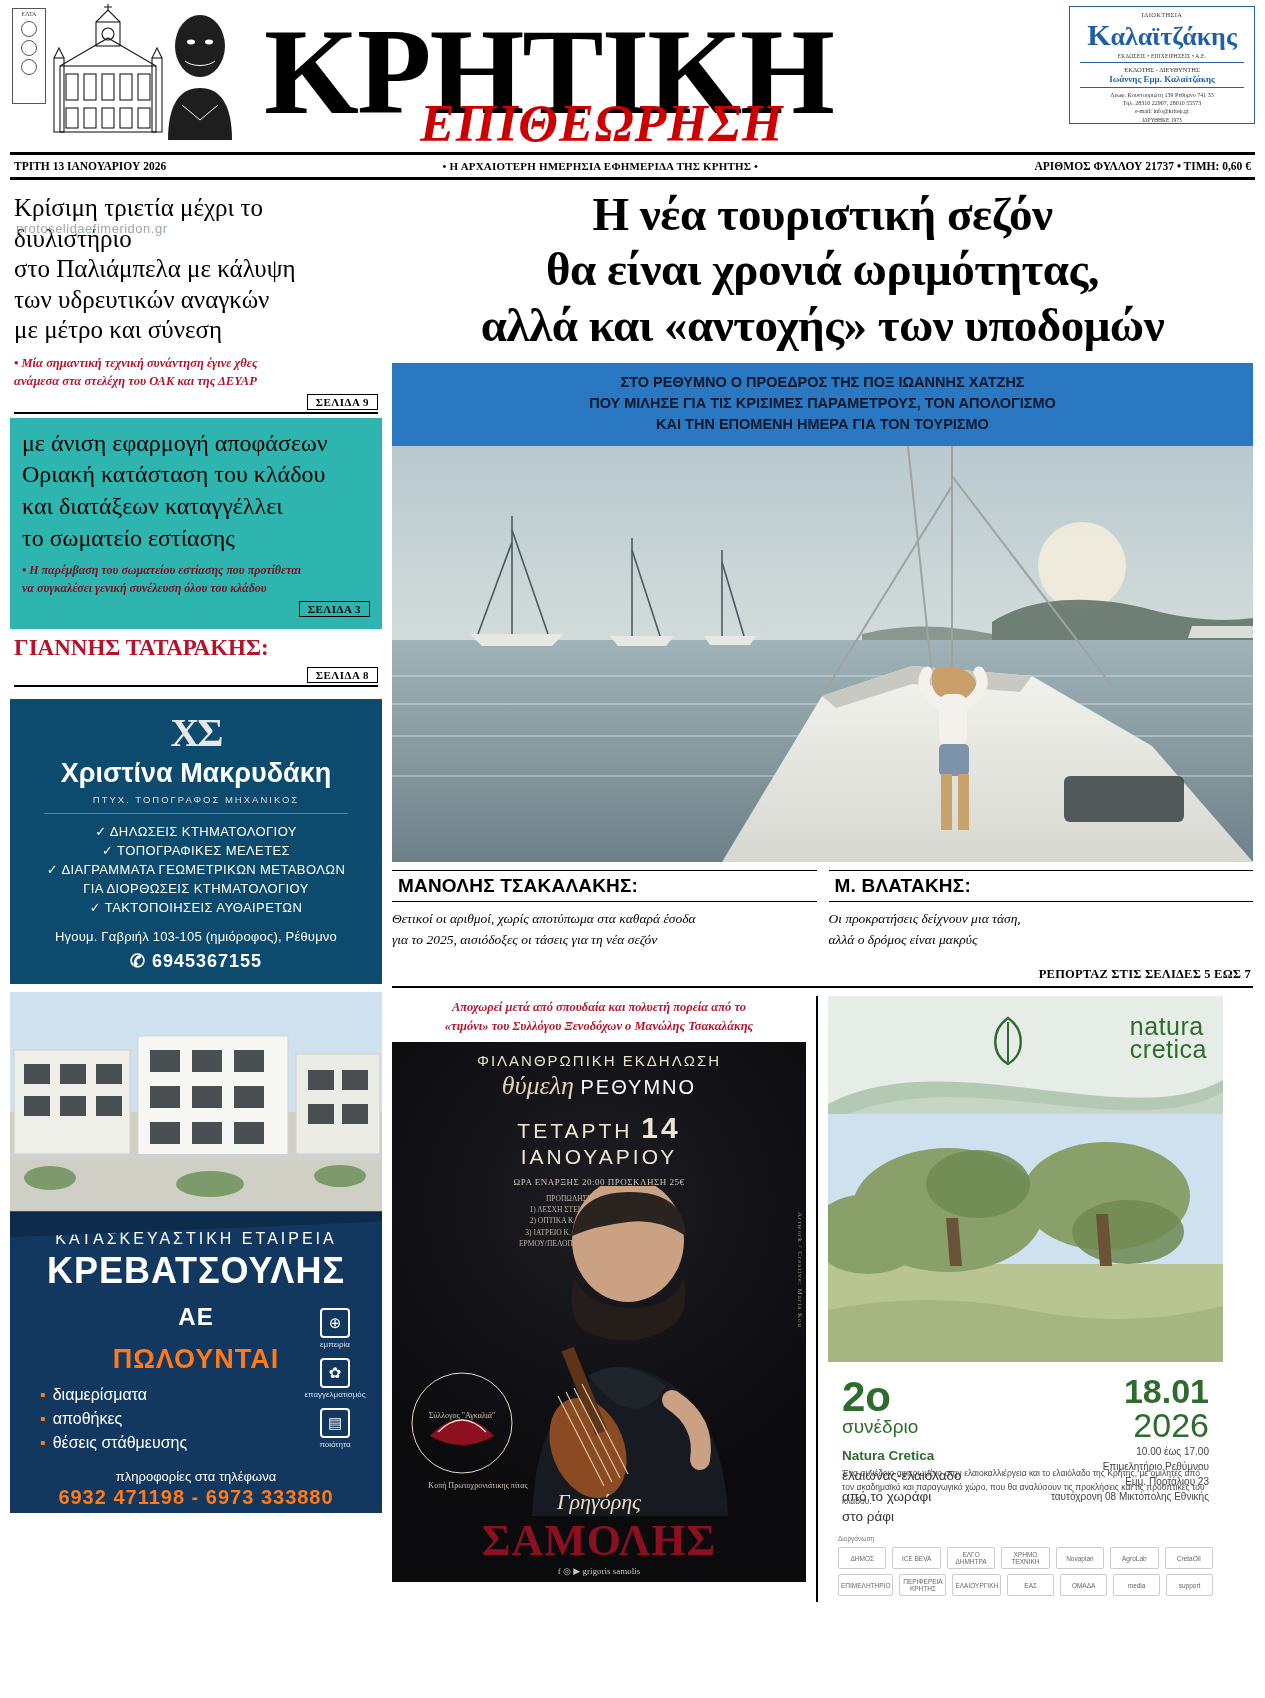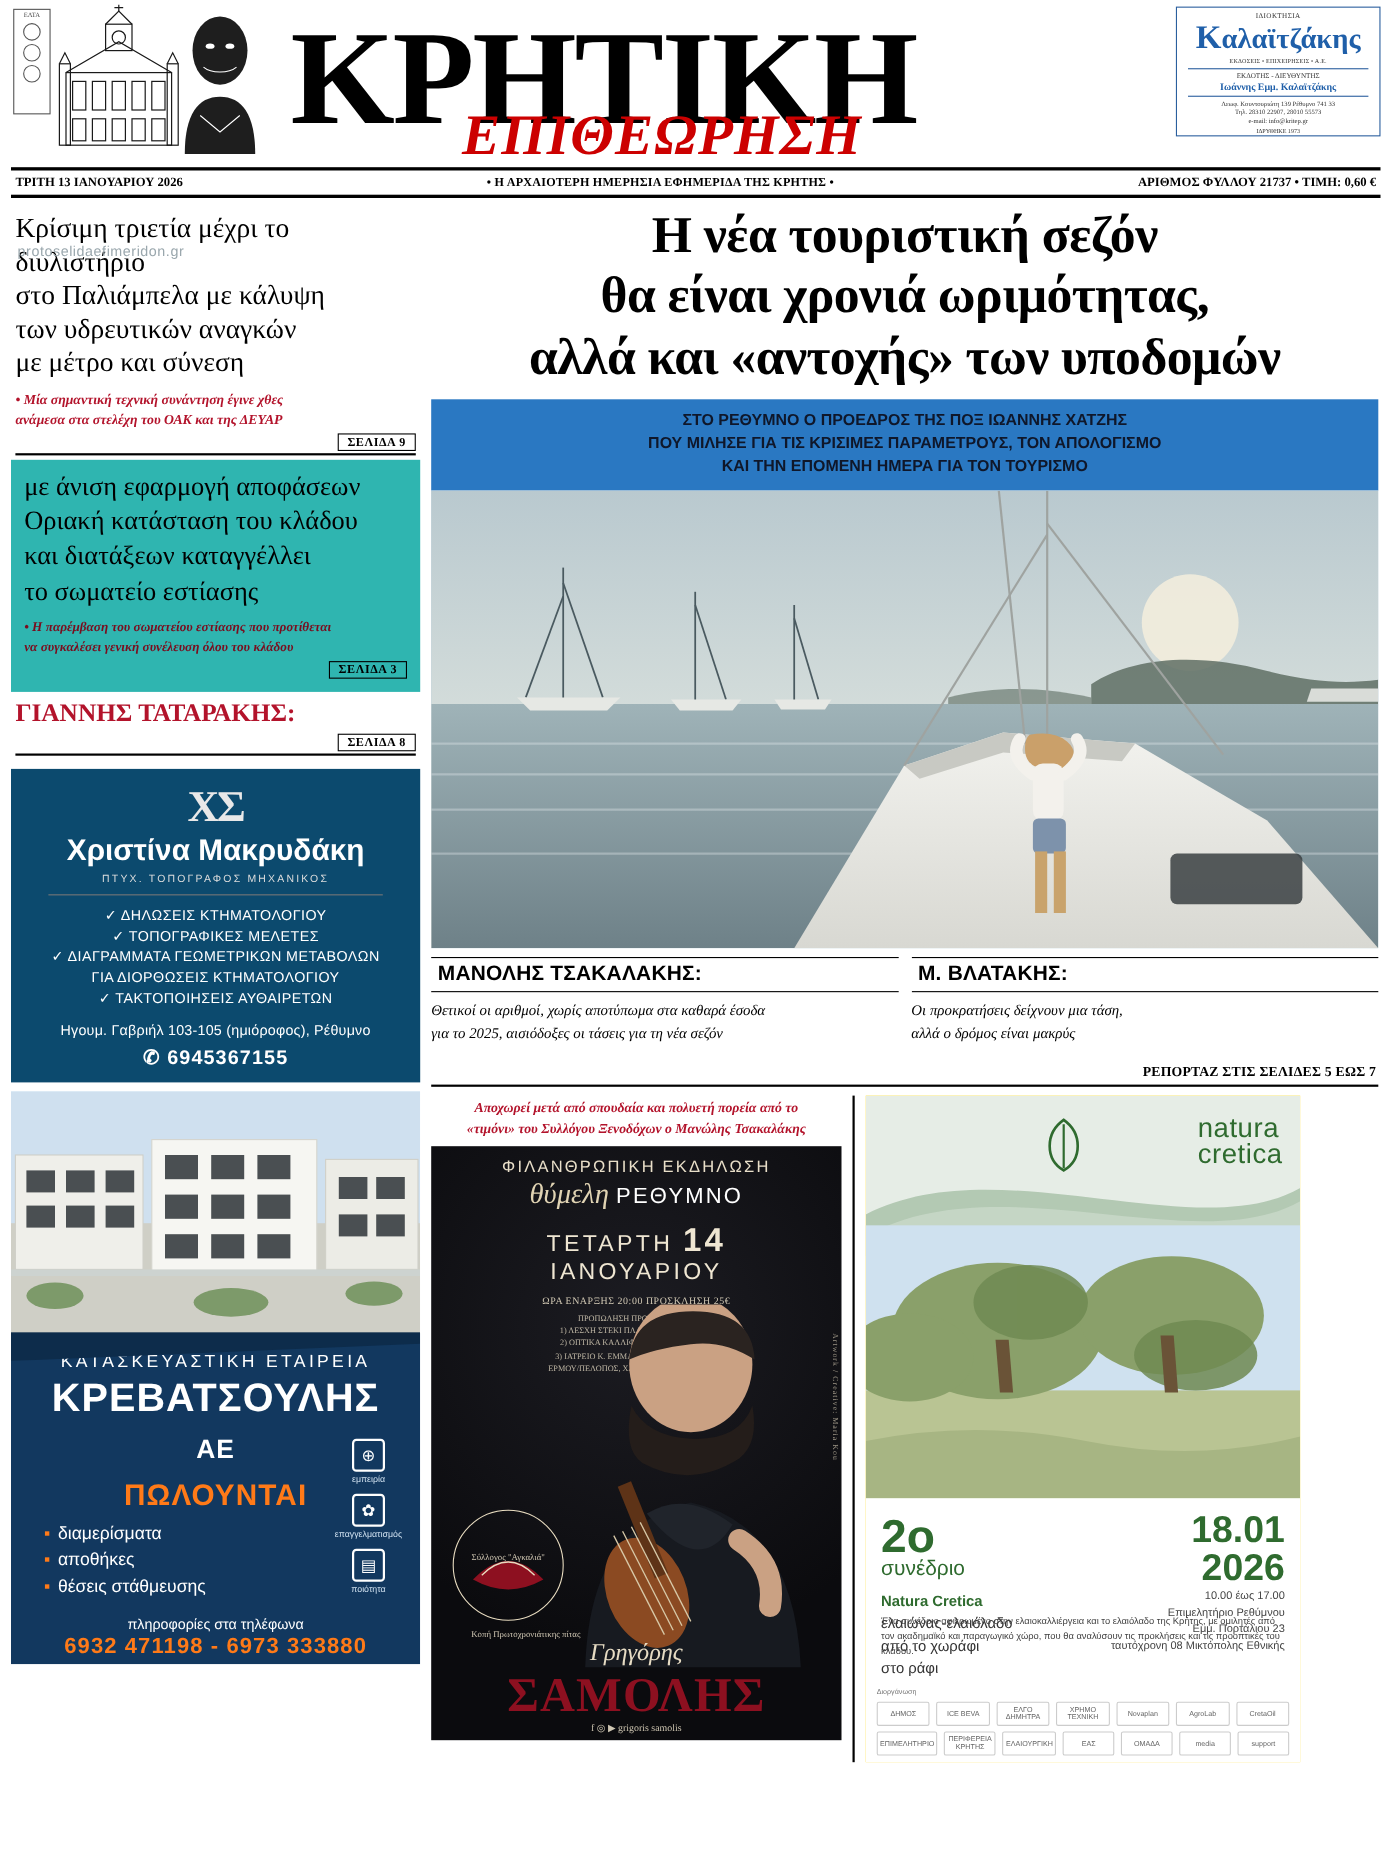--- a/index.html
+++ b/index.html
@@ -193,21 +193,21 @@
     margin-top:7px; font-style:italic; font-size:13.5px; line-height:1.55;
   }
   .quote .txt .ln { display:block; }
 
   .reportaz {
     text-align:right; font-weight:bold; font-size:12.5px; letter-spacing:.2px;
     padding:6px 2px 4px; border-bottom:2px solid #000; margin-top:10px;
   }
 
   .bottom { display:flex; gap:10px; margin-top:8px; }
-  .bcol1 { width:373px; }
+  .bcol1 { width:414px; }
   .bcol2 { width:395px; }
   .bcol-sep { width:2px; background:#000; }
 
   .kicker {
     color:#b3132b; font-weight:bold; font-style:italic; font-size:12.5px;
     line-height:1.5; text-align:center; padding:2px 4px 6px;
   }
   .kicker .ln { display:block; }
 
   .poster {
@@ -226,42 +226,42 @@
     position:absolute; left:0; right:0; bottom:0; text-align:center;
   }
   .poster .aname1 { font-size:22px; color:#e7dcc4; font-style:italic; }
   .poster .aname2 { font-size:44px; font-weight:bold; color:#8d1020; letter-spacing:1px; }
   .poster .social { font-size:9px; color:#cfc6b2; padding-bottom:6px; }
   .poster .credit {
     position:absolute; right:2px; top:170px; writing-mode:vertical-rl;
     font-size:7px; color:#9a9384; letter-spacing:1px;
   }
 
-  .natura { height:606px; position:relative; overflow:hidden; background:#fde047; border:0; }
+  .natura { height:606px; position:relative; overflow:hidden; background:#e5e5e5; border:0; }
   .natura .nlogo {
     position:absolute; right:16px; top:16px; text-align:left;
     font-family:"Liberation Sans", sans-serif; color:#2f6b2f;
   }
   .natura .nlogo .l1 { font-size:25px; letter-spacing:.5px; }
   .natura .nlogo .l2 { font-size:25px; letter-spacing:.5px; margin-top:-6px;}
   .natura .photo {
     position:absolute; left:0; right:0; top:118px; height:248px; overflow:hidden;
     background:linear-gradient(#cfe0ee 0%, #dce9dd 45%, #b7c89b 100%);
   }
   .natura .txtzone { position:absolute; left:14px; top:382px; }
   .natura .big2 { font-size:42px; font-weight:bold; color:#2f6b2f; line-height:.9; font-family:"Liberation Sans",sans-serif;}
   .natura .sub { font-size:19px; color:#2f6b2f; font-family:"Liberation Sans",sans-serif; }
   .natura .ttl { font-size:13.5px; color:#333; margin-top:8px; line-height:1.5; font-family:"Liberation Sans",sans-serif;}
   .natura .ttl b { color:#2f6b2f; }
   .natura .date {
     position:absolute; right:14px; top:378px; text-align:right;
     font-family:"Liberation Sans",sans-serif; color:#2f6b2f;
   }
   .natura .date .d1 { font-size:34px; font-weight:bold; line-height:1; }
-  .natura .date .d2 { font-size:34px; font-weight:bold; line-height:1; }
+  .natura .date .d2 { font-size:34px; font-weight:normal; line-height:1; }
   .natura .date .d3 { font-size:10px; color:#444; margin-top:4px; }
   .natura .body2 { position:absolute; left:14px; right:14px; top:470px; font-size:8.5px; color:#444; line-height:1.65; font-family:"Liberation Sans",sans-serif;}
   .natura .sponsors { position:absolute; left:10px; right:10px; bottom:6px; }
   .natura .sprow { display:flex; gap:6px; align-items:center; justify-content:space-between; margin-top:5px; }
   .natura .sp {
     height:22px; flex:1; border:1px solid #ccc; border-radius:2px;
     font-size:6.5px; color:#666; display:flex; align-items:center; justify-content:center;
     font-family:"Liberation Sans",sans-serif; text-align:center; padding:0 2px;
   }
   .natura .sphead { font-size:6.5px; color:#777; font-family:"Liberation Sans",sans-serif; }

